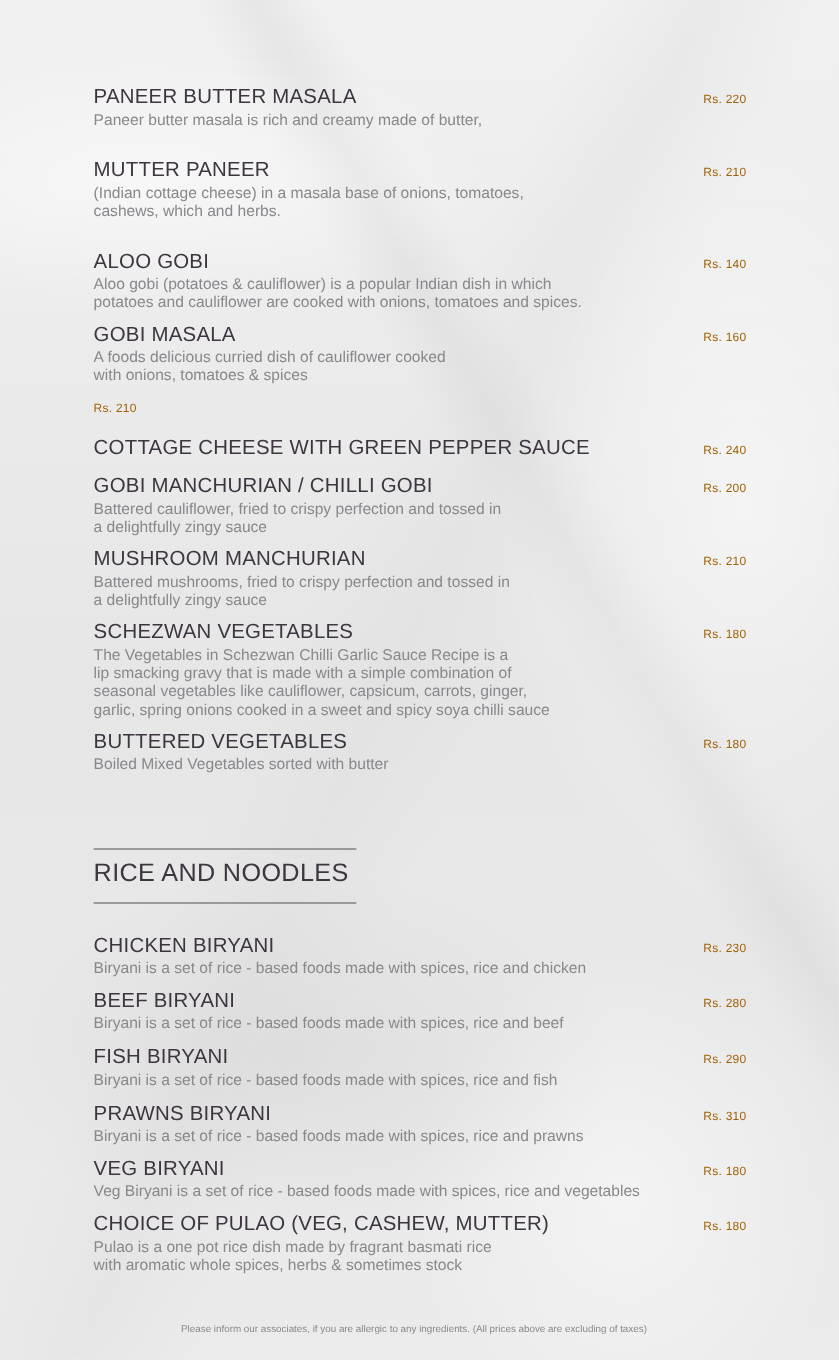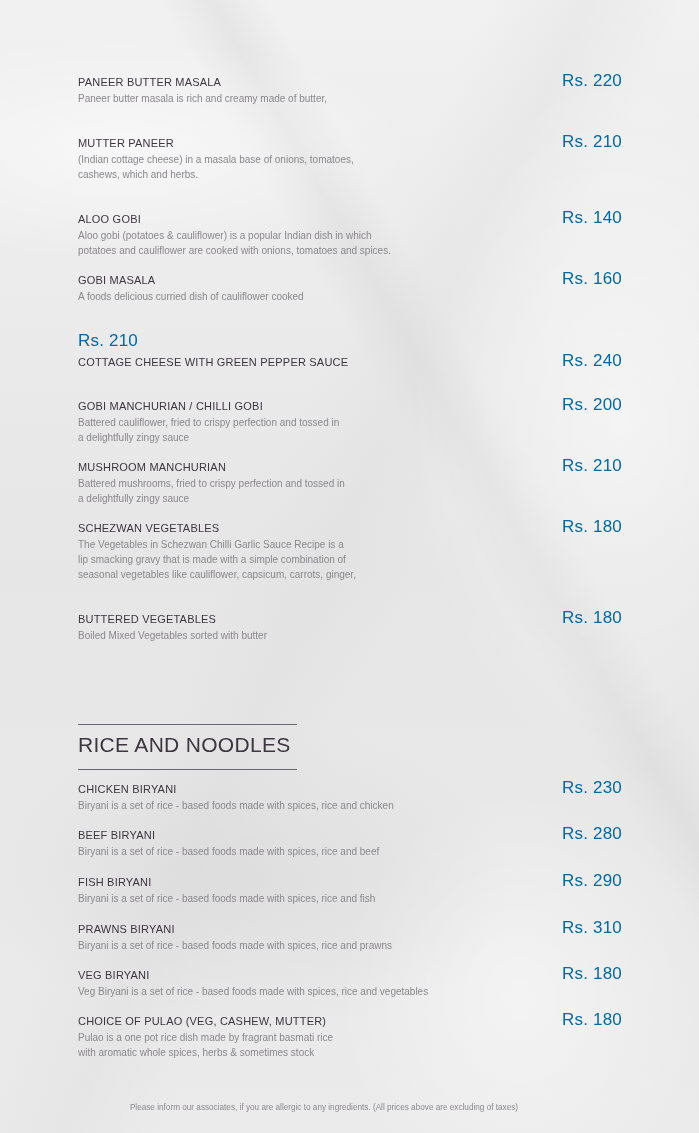--- a/index.html
+++ b/index.html
@@ -25,43 +25,43 @@
     position: absolute;
     left: 78px;
     width: 544px;
   }
   .item-head {
     display: flex;
     justify-content: space-between;
     align-items: baseline;
   }
   .item-name {
-    font-size: 11px;
+    font-size: 17px;
     color: #3d3540;
     letter-spacing: 0.2px;
     line-height: 15px;
   }
   .item-price {
-    font-size: 17px;
-    color: #0369a1;
+    font-size: 10px;
+    color: #a16207;
     letter-spacing: 0.2px;
     line-height: 15px;
   }
   .item-desc {
-    font-size: 10px;
+    font-size: 13px;
     color: #8a878c;
     line-height: 15.2px;
     margin-top: 1px;
   }
   .item-desc div { white-space: nowrap; }
 
   .section-title-wrap {
     position: absolute;
     left: 78px;
-    top: 724px;
+    top: 707px;
     width: 219px;
   }
   .section-rule {
     height: 1px;
     background: #6b6670;
     width: 219px;
   }
   .section-title {
     font-size: 21px;
     color: #3d3540;
@@ -72,20 +72,21 @@
   }
 
   .footer-note {
     position: absolute;
     left: 0;
     width: 648px;
     top: 1103px;
     text-align: center;
     font-size: 8.2px;
     color: #8a878c;
+    padding-left: 21px;
   }
 </style>
 </head>
 <body>
 
 <div class="page">
 
   <div class="item" style="top:73px">
     <div class="item-head">
       <span class="item-name">PANEER BUTTER MASALA</span>
@@ -118,30 +119,31 @@
     </div>
   </div>
 
   <div class="item" style="top:271px">
     <div class="item-head">
       <span class="item-name">GOBI MASALA</span>
       <span class="item-price">Rs. 160</span>
     </div>
     <div class="item-desc">
       <div>A foods delicious curried dish of cauliflower cooked</div>
+      <div>with onions, tomatoes &amp; spices</div>
     </div>
   </div>
 
   <div class="item" style="top:333px">
     <div class="item-head">
       <span class="item-price">Rs. 210</span>
     </div>
   </div>
 
-  <div class="item" style="top:353px">
+  <div class="item" style="top:365px">
     <div class="item-head">
       <span class="item-name">COTTAGE CHEESE WITH GREEN PEPPER SAUCE</span>
       <span class="item-price">Rs. 240</span>
     </div>
   </div>
 
   <div class="item" style="top:397px">
     <div class="item-head">
       <span class="item-name">GOBI MANCHURIAN / CHILLI GOBI</span>
       <span class="item-price">Rs. 200</span>
@@ -165,20 +167,21 @@
 
   <div class="item" style="top:519px">
     <div class="item-head">
       <span class="item-name">SCHEZWAN VEGETABLES</span>
       <span class="item-price">Rs. 180</span>
     </div>
     <div class="item-desc">
       <div>The Vegetables in Schezwan Chilli Garlic Sauce Recipe is a</div>
       <div>lip smacking gravy that is made with a simple combination of</div>
       <div>seasonal vegetables like cauliflower, capsicum, carrots, ginger,</div>
+      <div>garlic, spring onions cooked in a sweet and spicy soya chilli sauce</div>
     </div>
   </div>
 
   <div class="item" style="top:610px">
     <div class="item-head">
       <span class="item-name">BUTTERED VEGETABLES</span>
       <span class="item-price">Rs. 180</span>
     </div>
     <div class="item-desc">
       <div>Boiled Mixed Vegetables sorted with butter</div>

